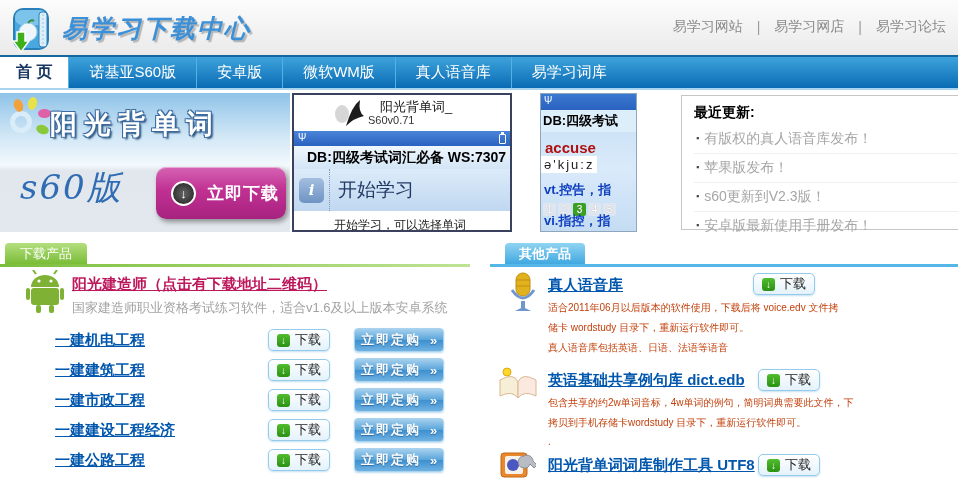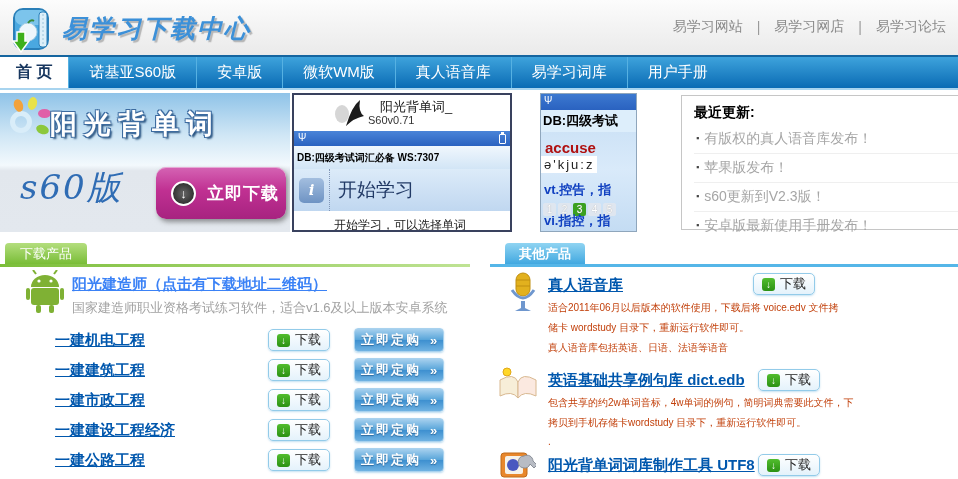--- a/index.html
+++ b/index.html
@@ -63,21 +63,21 @@
   .s1-logo { position:absolute; left:38px; top:3px; }
   .s1-appname { position:absolute; left:86px; top:3px; font-size:13px; color:#1a1a1a; }
   .s1-version { position:absolute; left:74px; top:19px; font-size:11px; color:#333; }
   .s1-bar { position:relative; height:15px; background:linear-gradient(#4a84d8,#2a62c0);
             color:#fff; }
   .s1-signal { position:absolute; left:4px; top:1px; font-size:10px; }
   .s1-batt { position:absolute; right:4px; top:3px; width:7px; height:10px;
              border:1px solid #fff; border-radius:1px; }
   .s1-batt::before { content:""; position:absolute; left:1px; top:-3px; width:3px; height:2px; background:#fff; }
   .s1-db { height:23px; background:linear-gradient(#f0f7fd,#d2e5f6); font-weight:bold;
-           font-size:10px; color:#000; line-height:23px; padding-left:3px; white-space:nowrap; }
+           font-size:14px; color:#000; line-height:23px; padding-left:13px; white-space:nowrap; }
   .s1-sel { height:42px; background:linear-gradient(#dcebf9,#c0d7f0);
             display:flex; align-items:center; }
   .s1-info { width:25px; height:25px; margin:0 5px; border-radius:5px;
              background:linear-gradient(#a3bedf,#6e93c3); color:#fff; font-family:"DejaVu Serif",serif;
              font-style:italic; font-weight:bold; font-size:15px;
              display:flex; align-items:center; justify-content:center; }
   .s1-menu { font-size:19px; color:#223a66; padding-left:8px; border-left:1px dotted #8096b8;
              height:100%; display:flex; align-items:center; }
   .s1-sub { font-size:12px; color:#222; padding:6px 0 0 40px; white-space:nowrap; }
 
@@ -118,21 +118,21 @@
                 background:linear-gradient(90deg,#7cbe3a,#bfe394); }
   .tab-blue { position:absolute; left:505px; top:243px; width:80px; height:21px;
               background:linear-gradient(#90d4f2,#41a8e0); border-radius:4px 4px 0 0;
               color:#fff; font-weight:bold; font-size:13px; text-align:center; line-height:21px; }
   .line-blue { position:absolute; left:490px; top:264px; width:468px; height:3px;
                background:#55b6e8; }
 
   
   .prod-icon { position:absolute; left:26px; top:270px; }
   .prod-title { position:absolute; left:72px; top:275px; font-size:15px; font-weight:bold;
-                color:#3b82f6; text-decoration:underline; cursor:pointer; white-space:nowrap; }
+                color:#be185d; text-decoration:underline; cursor:pointer; white-space:nowrap; }
   .prod-desc { position:absolute; left:72px; top:299px; font-size:13px; color:#a2a2a2;
                white-space:nowrap; }
   .prod-row { position:absolute; left:0; width:470px; height:25px; }
   .row0{top:329px}.row1{top:359px}.row2{top:389px}.row3{top:419px}.row4{top:449px}
   .row-link { position:absolute; left:55px; top:2px; font-size:15px; font-weight:bold;
               color:#0057ad; text-decoration:underline; cursor:pointer; white-space:nowrap; }
   .dl-btn { position:absolute; left:268px; top:0; display:inline-flex; align-items:center;
             gap:5px; padding:0 8px; height:22px; cursor:pointer;
             background:linear-gradient(#ffffff,#e4f2fb); border:1px solid #93cbe9;
             border-radius:5px; font-size:13px; color:#222;
@@ -186,21 +186,20 @@
     </div>
   </div>
 
   <div class="nav">
     <div class="nav-item active">首 页</div>
     <div class="nav-item">诺基亚S60版</div>
     <div class="nav-item">安卓版</div>
     <div class="nav-item">微软WM版</div>
     <div class="nav-item">真人语音库</div>
     <div class="nav-item">易学习词库</div>
-    <div class="nav-item">用户手册</div>
   </div>
   <div class="nav-underline"></div>
 
   <div class="banner">
     <span class="flower">
       <span class="f-ring"></span>
         <span class="f-o1"></span>
         <span class="f-o2"></span>
       <span class="f-o3"></span>
         <span class="f-o4"></span>

